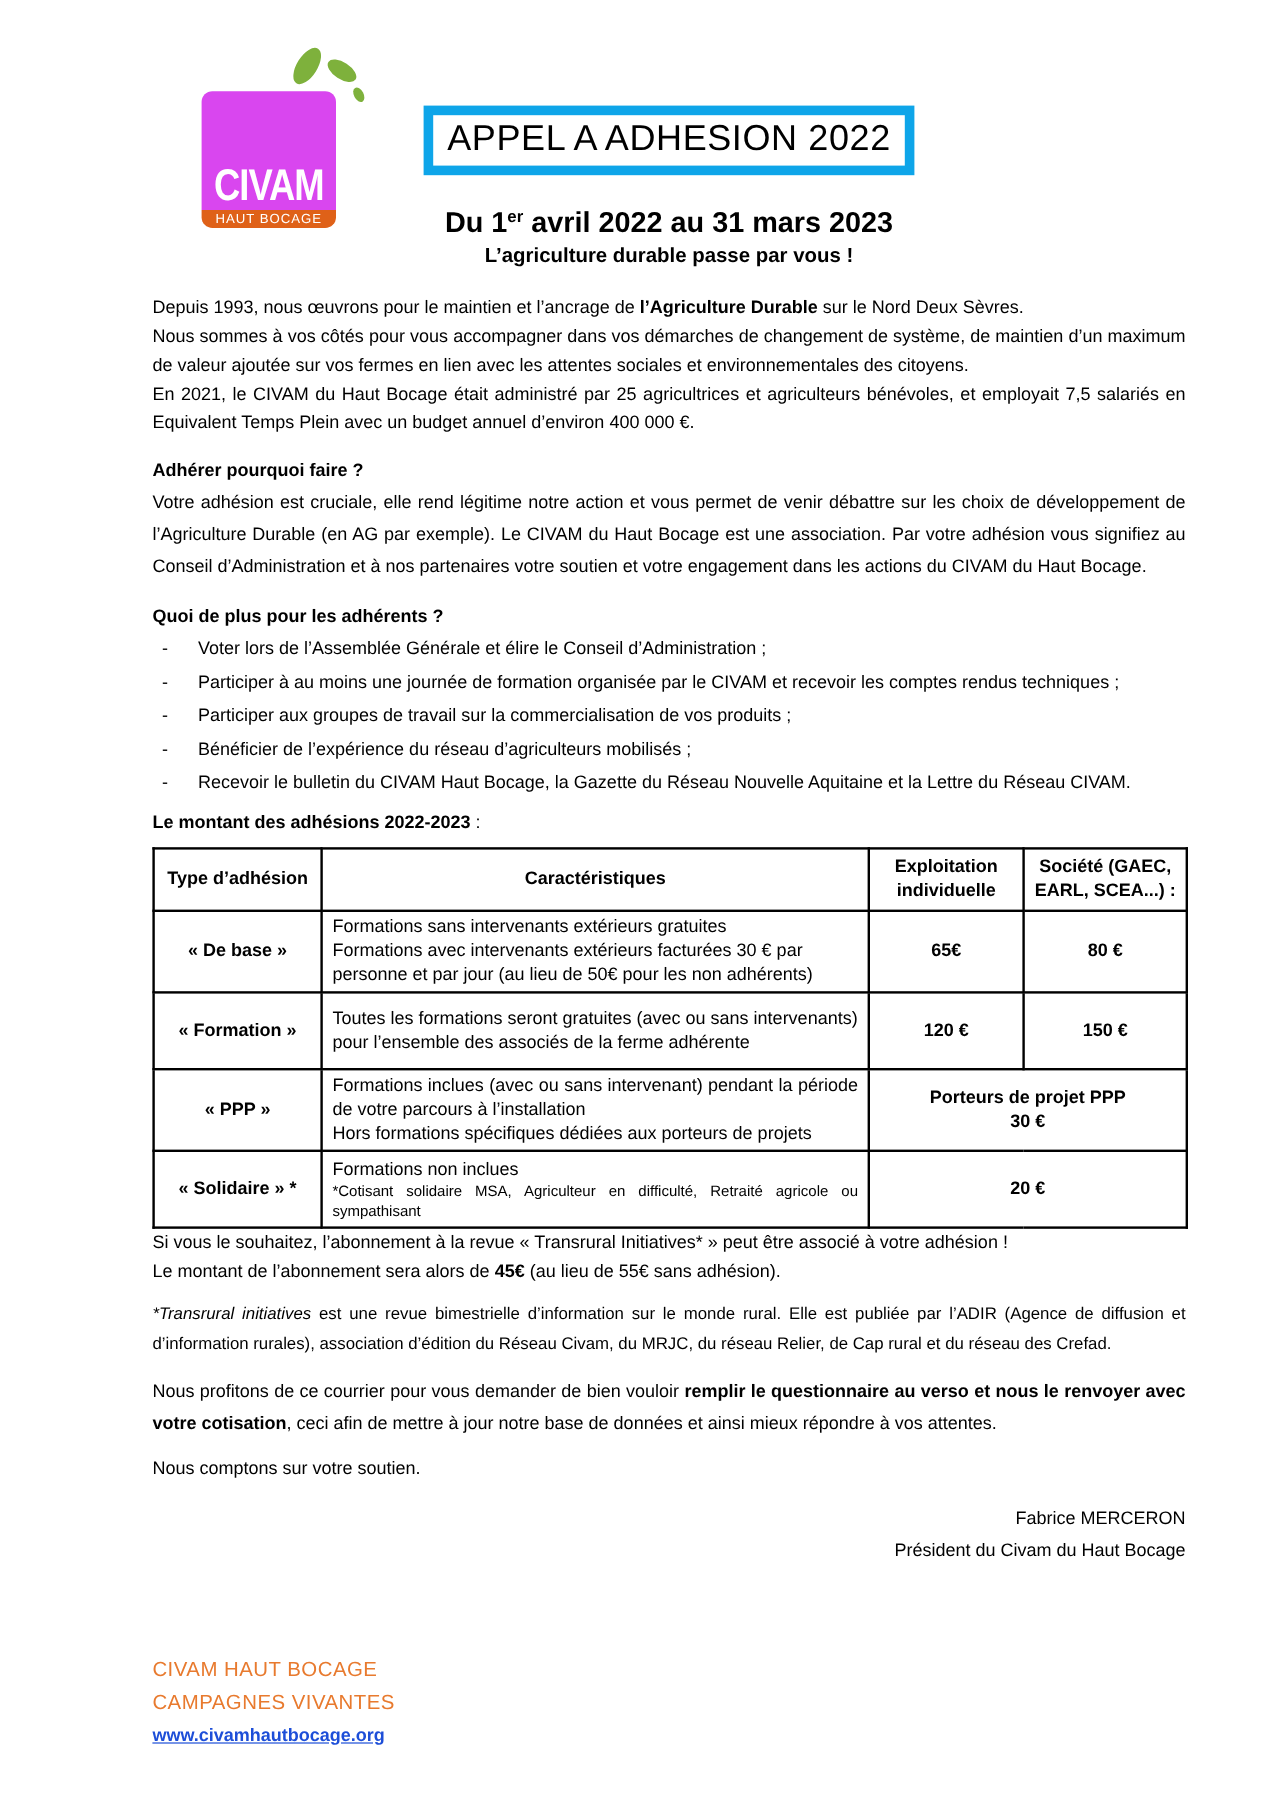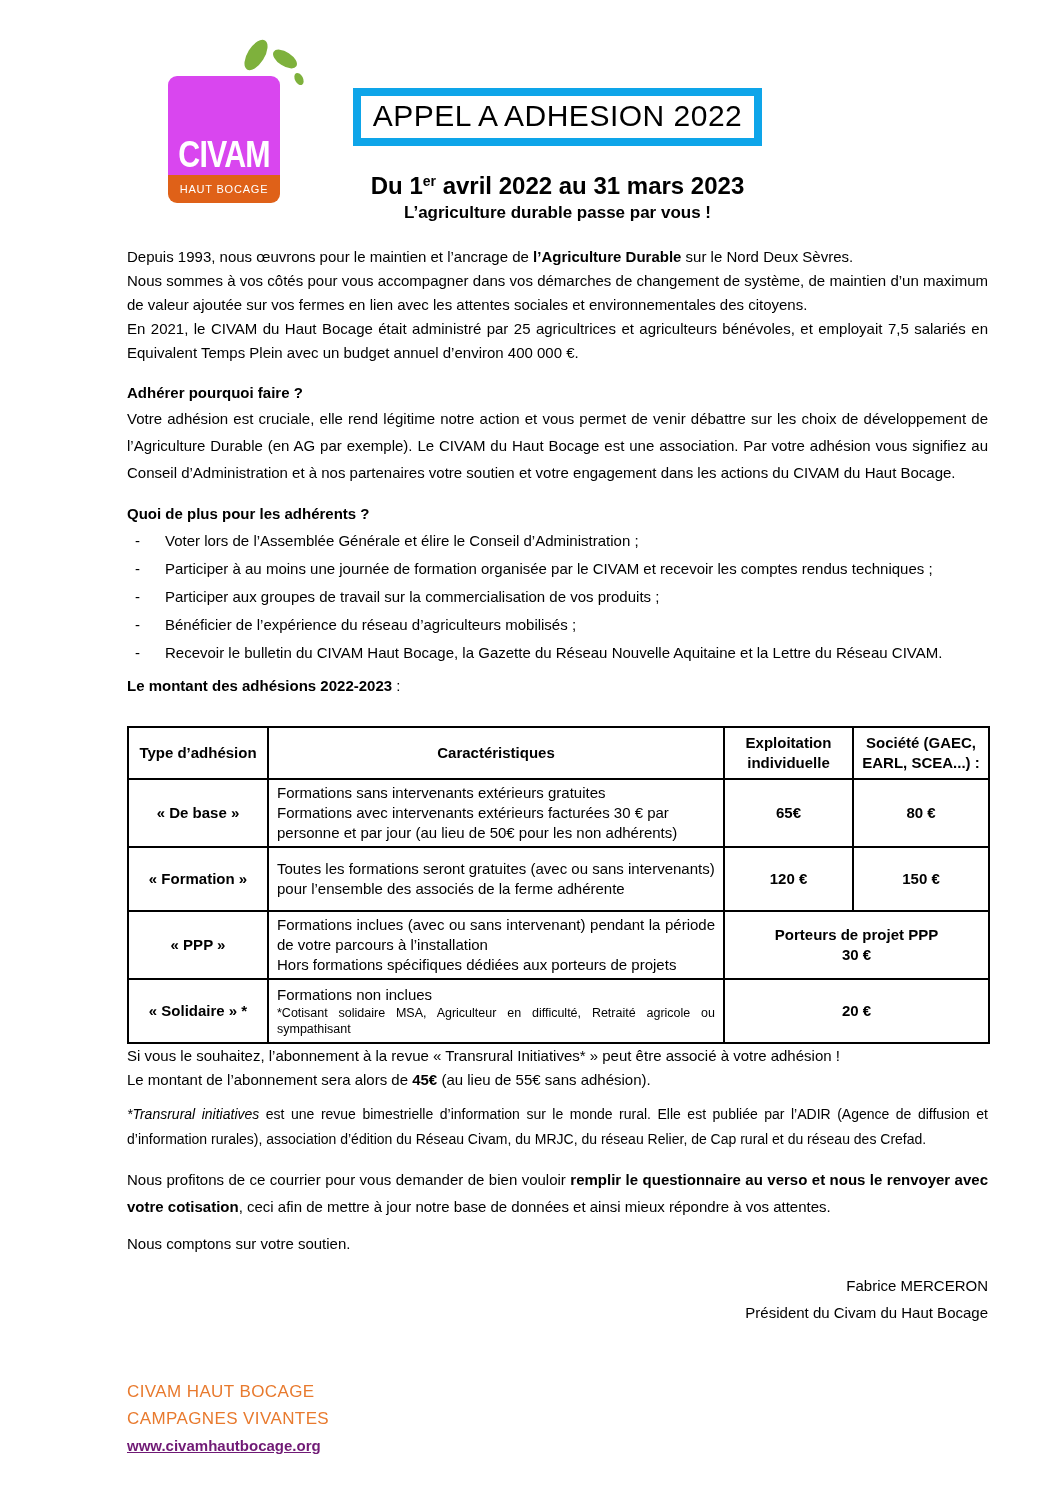--- a/index.html
+++ b/index.html
@@ -16,21 +16,21 @@
   .logo-green{
     margin-top:38px;height:99px;background:#d946ef;
     border-radius:9px 9px 0 0;position:relative;
   }
   .logo-brand{
     position:absolute;left:0;right:0;bottom:2px;text-align:center;
     color:#fff;font-weight:bold;font-size:37px;letter-spacing:-1px;
     transform:scaleX(.82);line-height:1;
   }
   .logo-orange{
-    height:28px;background:#DF6118;border-radius:0 0 9px 9px;
+    height:15px;background:#DF6118;border-radius:0 0 9px 9px;
     color:#fff;font-size:11px;letter-spacing:.8px;
     display:flex;align-items:center;justify-content:center;
   }
 
   
   .header-center{margin-left:127px;width:861px;text-align:center;padding-top:88px;}
   .title-box{
     display:inline-block;border:8px solid #0ea5e9;padding:3px 12px 5px 12px;
     font-size:30px;letter-spacing:.5px;white-space:nowrap;
   }
@@ -50,21 +50,21 @@
   ul.benefits{list-style:none;margin:2px 0 0 0;padding:0;}
   ul.benefits li{
     position:relative;padding-left:38px;line-height:26px;margin-bottom:2px;
   }
   ul.benefits li::before{content:"-";position:absolute;left:8px;}
   .pricing-h{margin-top:8px;}
   .pricing-h .tail{font-weight:normal;}
 
   
   table.pricing{
-    border-collapse:collapse;margin-top:28px;width:861px;
+    border-collapse:collapse;margin-top:8px;width:861px;
     font-size:15px;line-height:20px;table-layout:fixed;
   }
   table.pricing col.c1{width:140px;}
   table.pricing col.c2{width:456px;}
   table.pricing col.c3{width:129px;}
   table.pricing col.c4{width:136px;}
   table.pricing th,table.pricing td{border:2px solid #000;padding:3px 8px;}
   table.pricing th{font-weight:bold;text-align:center;vertical-align:middle;height:44px;}
   th.soc{text-align:justify;}
   td.type{font-weight:bold;text-align:center;vertical-align:middle;}
@@ -80,21 +80,21 @@
   .closing{margin-top:14px;line-height:27px;}
   .support{margin-top:12px;}
   .signature{margin-top:16px;text-align:right;line-height:27px;}
 
   
   .footer{
     position:absolute;left:127px;right:125px;top:1378px;
     display:flex;justify-content:space-between;align-items:flex-start;
   }
   .f-left{color:#E87A2E;font-size:17px;line-height:27px;letter-spacing:.4px;}
-  .f-left a{color:#701a75;font-size:15px;font-weight:bold;text-decoration:underline;letter-spacing:0;}
+  .f-left a{color:#1d4ed8;font-size:15px;font-weight:bold;text-decoration:underline;letter-spacing:0;}
   .f-right{color:#E87A2E;font-size:15px;line-height:28px;text-align:right;}
 </style>
 </head>
 <body>
 
 <div class="page">
 
   <div class="logo">
     <svg class="logo-art" viewBox="0 0 150 115">
       <g fill="#7EB13C">

